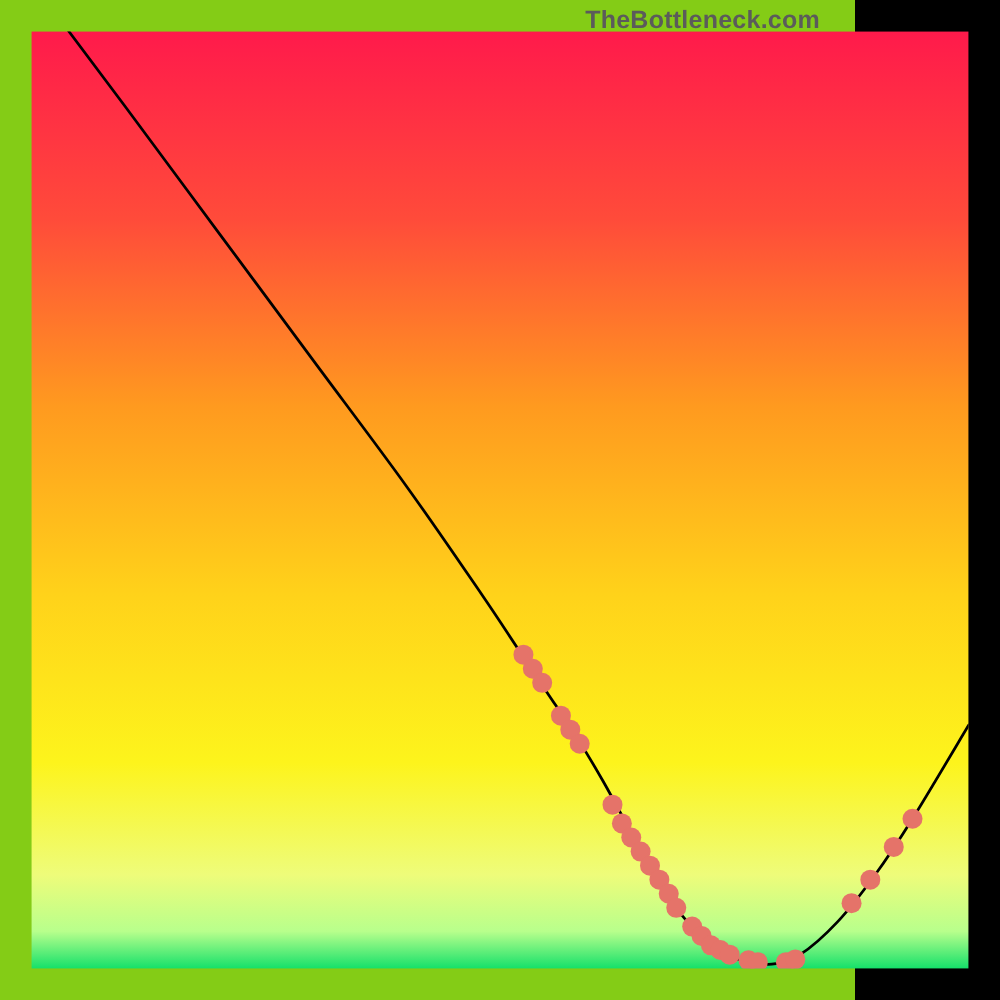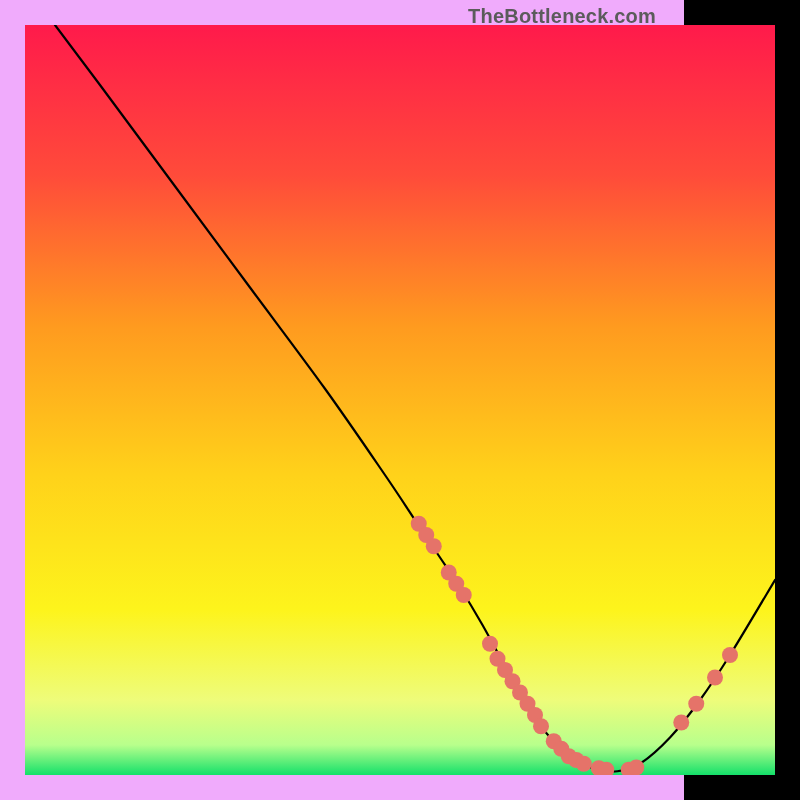--- a/index.html
+++ b/index.html
@@ -1,21 +1,21 @@
 <!DOCTYPE html>
 <html><head>
 <meta charset="utf-8">
 <style>
   * { margin: 0; padding: 0; box-sizing: border-box; }
   html, body { width: 800px; height: 800px; overflow: hidden; background: #000; }
   .frame {
     position: absolute;
     left: 0; top: 0;
     width: 684px; height: 800px;
-    background: #f0abfc;
+    background: #84cc16;
   }
   .plot {
     position: absolute;
     left: 25px; top: 25px;
     width: 750px; height: 750px;
     overflow: hidden;
   }
   .gradient {
     position: absolute;
     left: 0; top: 0; width: 100%; height: 100%;

